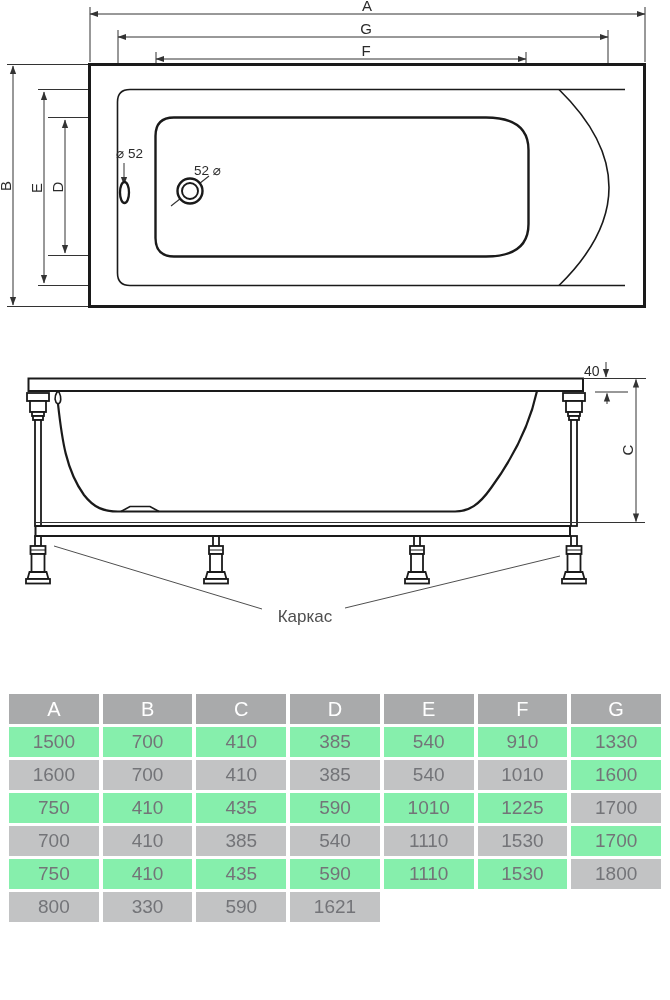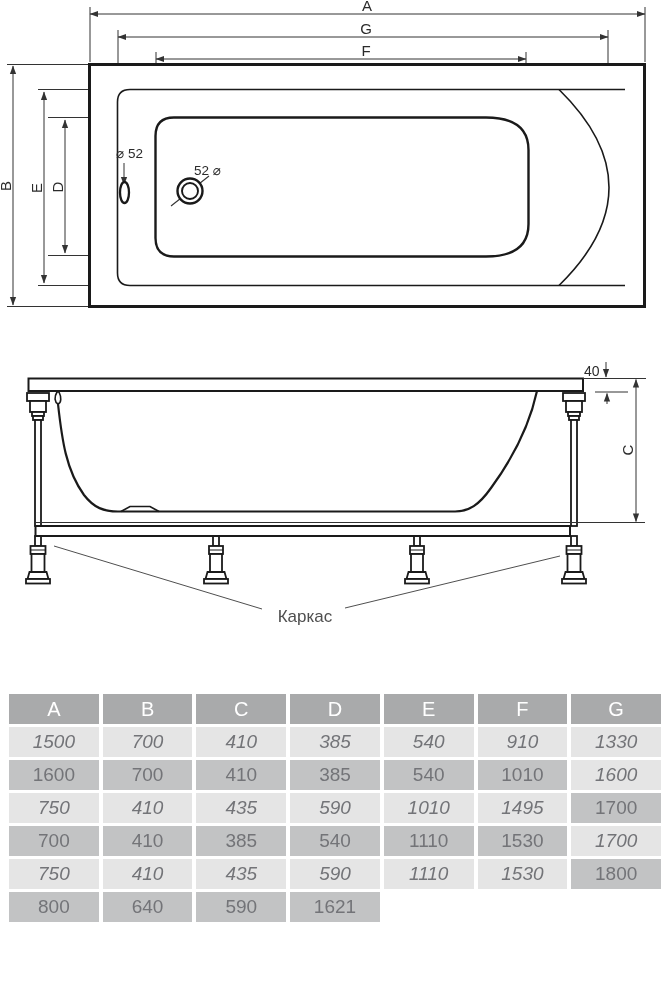--- a/index.html
+++ b/index.html
@@ -28,21 +28,21 @@
   }
   .dim-table .th {
     background:#a9aaab; color:#ffffff;
     height:30px; display:flex; align-items:center; justify-content:center;
     font-size:20px;
   }
   .dim-table .td {
     height:30px; display:flex; align-items:center; justify-content:center;
     font-size:19px; color:#737478;
   }
-  .dim-table .td.light { background:#e5e5e5;font-style:italic; }
+  .dim-table .td.light { background:#86efac; }
   .dim-table .td.dark  { background:#c2c3c4; }
 </style>
 </head>
 <body>
 
 <div id="stage">
 
   <svg id="drawing" width="670" height="660" viewBox="0 0 670 660">
     <defs>
       <marker id="arr" viewBox="0 0 10 10" refX="9" refY="5" markerWidth="9" markerHeight="9" orient="auto-start-reverse">
@@ -187,35 +187,35 @@
       <div class="td dark">410</div>
       <div class="td dark">385</div>
       <div class="td dark">540</div>
       <div class="td dark">1010</div>
       <div class="td light">1600</div>
       <div class="td light">750</div>
       <div class="td light">410</div>
       <div class="td light">435</div>
       <div class="td light">590</div>
       <div class="td light">1010</div>
-      <div class="td light">1495</div>
+      <div class="td light">1225</div>
       <div class="td dark">1700</div>
       <div class="td dark">700</div>
       <div class="td dark">410</div>
       <div class="td dark">385</div>
       <div class="td dark">540</div>
       <div class="td dark">1110</div>
       <div class="td dark">1530</div>
       <div class="td light">1700</div>
       <div class="td light">750</div>
       <div class="td light">410</div>
       <div class="td light">435</div>
       <div class="td light">590</div>
       <div class="td light">1110</div>
       <div class="td light">1530</div>
       <div class="td dark">1800</div>
       <div class="td dark">800</div>
-      <div class="td dark">640</div>
+      <div class="td dark">330</div>
       <div class="td dark">590</div>
       <div class="td dark">1621</div>
     </div>
 
 </div>
 
 </body></html>

